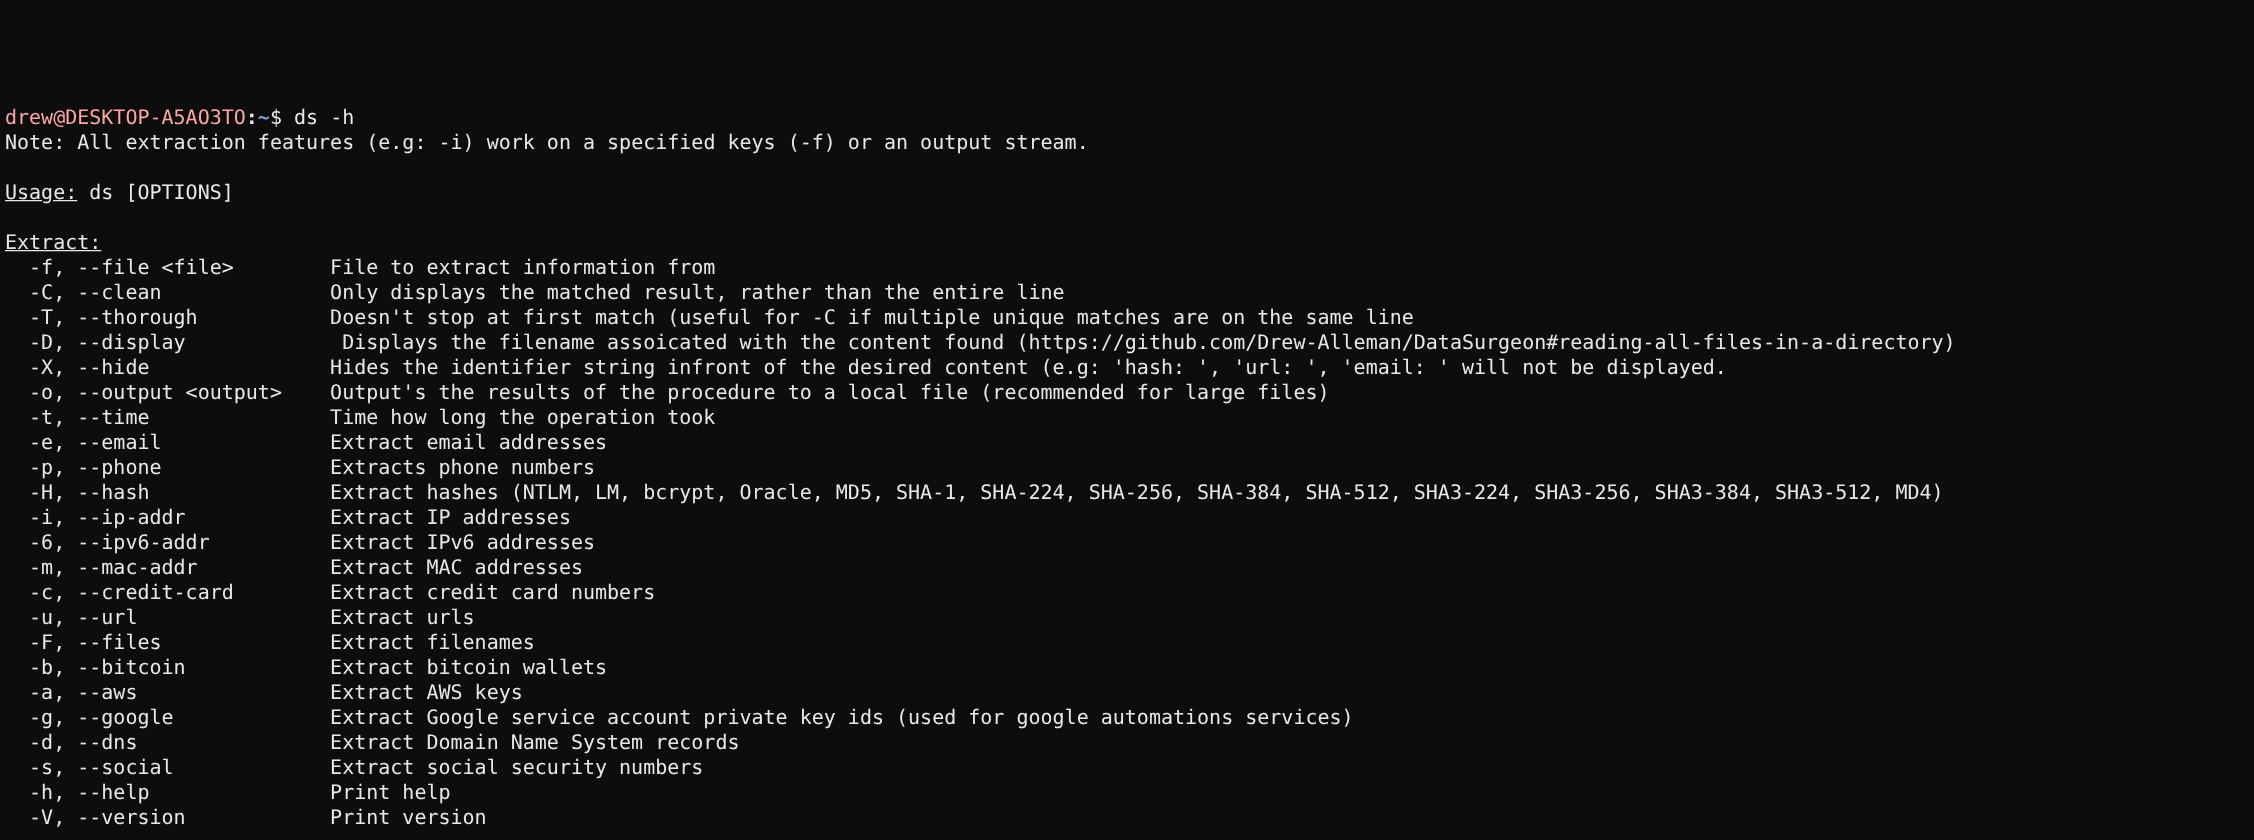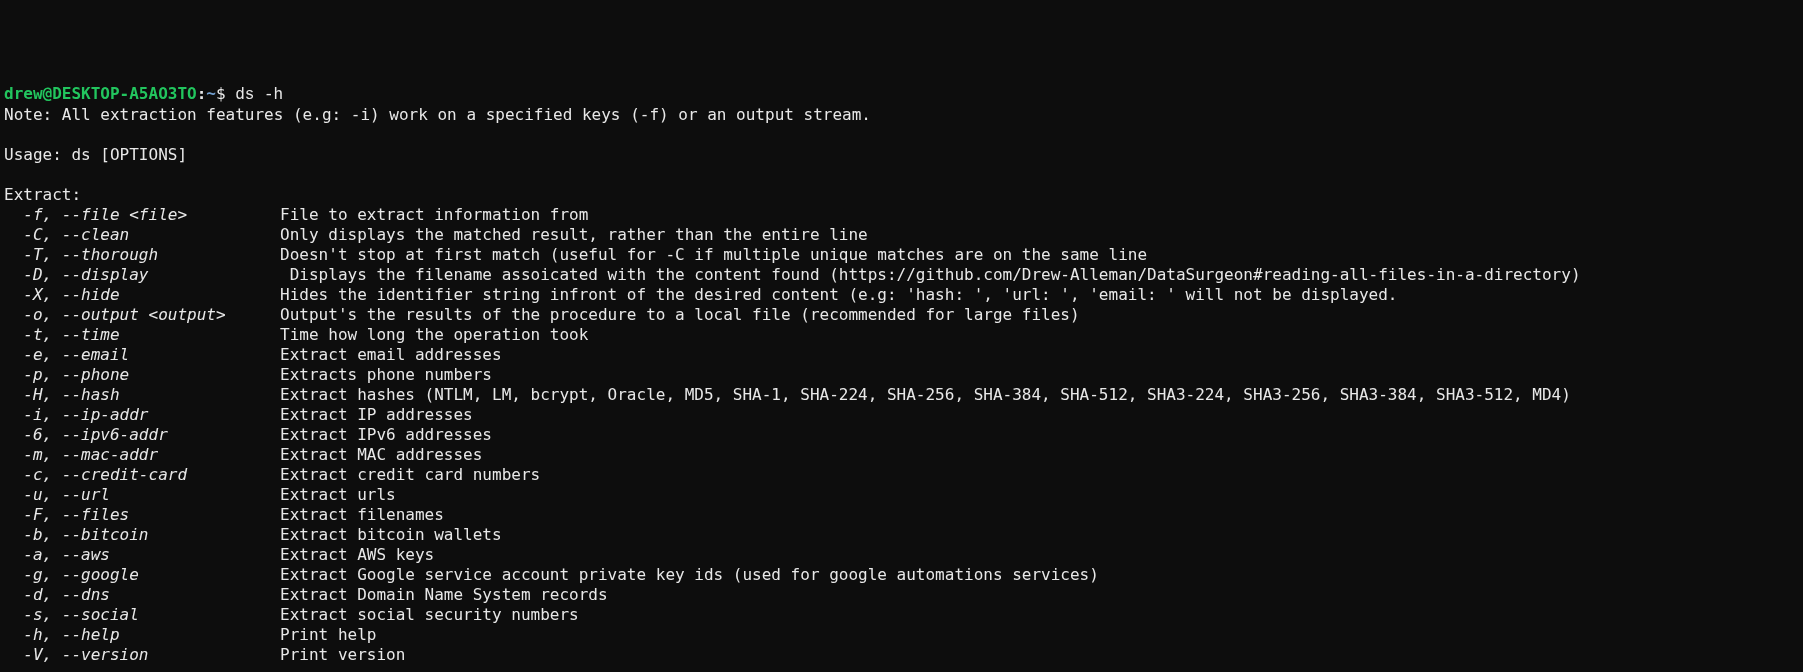--- a/index.html
+++ b/index.html
@@ -7,29 +7,29 @@
     background: #0d0d0d;
     color: #e8e8e8;
     font-family: "DejaVu Sans Mono", "Liberation Mono", Consolas, monospace;
     font-size: 16px;
     line-height: 1.25;
     padding: 4px 4px;
     white-space: pre;
     overflow-x: auto;
     width: 1803px;
   }
-  .prompt-user { color: #22c55e; font-weight: bold; }
+  .prompt-user { color: #fca5a5; font-weight: normal; }
   .prompt-sep  { color: #e8e8e8; font-weight: bold; }
   .prompt-path { color: #729fcf; font-weight: bold; }
   .prompt-dollar { color: #e8e8e8; }
-  .cmd { color: #e8e8e8; font-family: Liberation Mono, monospace; }
-  .underline { }
+  .cmd { color: #e8e8e8; }
+  .underline { text-decoration: underline; }
   .opt-row { display: block; }
-  .flag-col { display: inline-block; min-width: 27ch; padding-left: 2ch; vertical-align: top; font-style: italic; }
-  .desc-col { display: inline; margin-left: 16px; }
+  .flag-col { display: inline-block; min-width: 27ch; padding-left: 2ch; vertical-align: top; }
+  .desc-col { display: inline; }
 </style>
 </head>
 <body>
 
 
 
 <div><span><span class="prompt-user">drew@DESKTOP-A5AO3TO</span><span class="prompt-sep">:</span><span class="prompt-path">~</span><span class="prompt-dollar">$ </span><span class="cmd">ds -h</span></span>
 <span>Note: All extraction features (e.g: -i) work on a specified keys (-f) or an output stream.</span>
 
 <span><span class="underline">Usage:</span><span> ds [OPTIONS]</span></span>

